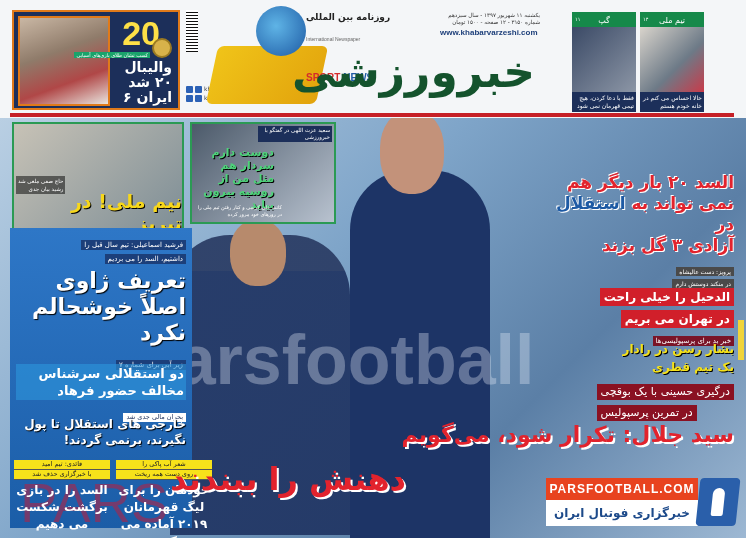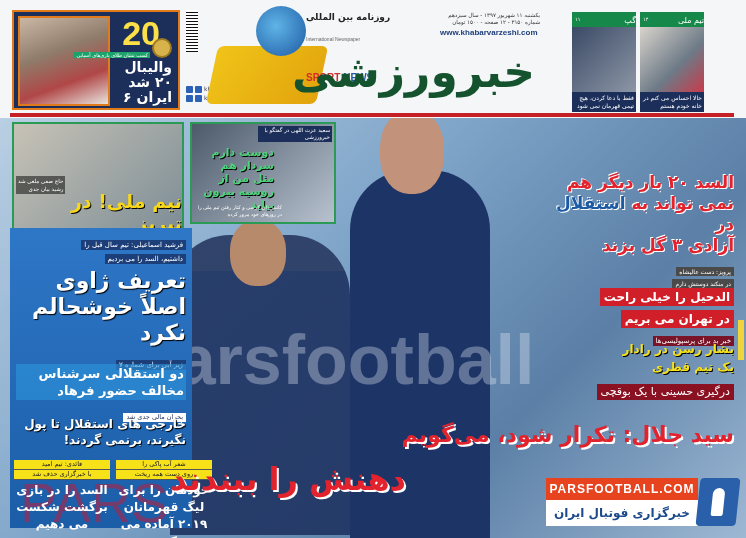--- a/index.html
+++ b/index.html
@@ -20,21 +20,21 @@
   .globe { position:absolute; left:256px; top:6px; width:50px; height:50px; border-radius:50%; background:radial-gradient(circle at 40% 40%,#5fb4e6,#1d5aa4); }
   .masthead-box { position:absolute; left:212px; top:46px; width:110px; height:58px; background:linear-gradient(120deg,#f0c419,#e2a30c); transform:skewX(-12deg); border-radius:6px; }
   .masthead-sub { position:absolute; left:306px; top:12px; font-size:9px; color:#222; font-weight:bold; }
   .sportnews { position:absolute; left:306px; top:24px; font-family:"Liberation Sans", sans-serif; font-size:10px; font-weight:bold; direction:ltr;margin-top:48px; }
   .sportnews .s1 { color:#d42b2b; } .sportnews .s2 { color:#1d5aa4; }
   .intl { position:absolute; left:306px; top:36px; font-family:"Liberation Sans", sans-serif; font-size:5px; color:#666; direction:ltr; }
   .logo { position:absolute; left:292px; top:42px; font-size:44px; font-weight:bold; color:#14532d; line-height:60px; letter-spacing:-2px; }
   .dateline { position:absolute; left:440px; top:12px; width:100px; font-size:5.5px; color:#333; line-height:7px; text-align:right; }
   .website { position:absolute; left:440px; top:28px; font-family:"Liberation Sans", sans-serif; font-size:8px; color:#1d3f7a; font-weight:bold; direction:ltr; }
   .teaser { position:absolute; top:12px; height:100px; width:64px; background:#1c2f5a; border-top:3px solid #16894a; }
-  .teaser-head { position:absolute; top:0; left:0; right:0; height:12px; background:#16894a; color:#fff; font-size:8px; line-height:12px; }
+  .teaser-head { position:absolute; top:0; left:0; right:0; height:12px; background:#16894a; color:#fff; font-size:8px; text-align:center; line-height:12px; }
   .teaser-num { position:absolute; left:3px; top:1px; font-size:5px; color:#fff; }
   .teaser-photo { position:absolute; top:12px; left:0; right:0; bottom:20px; }
   .teaser-cap { position:absolute; bottom:2px; left:2px; right:2px; font-size:6px; line-height:8px; color:#fff; text-align:right; }
   .red-rule { position:absolute; left:10px; top:113px; width:724px; height:4px; background:#c62027; }
 
   
   .main-bg { position:absolute; left:0; top:118px; width:746px; height:420px; background:linear-gradient(135deg,#b9cfe3 0%,#7fa5c9 40%,#5b7fa6 70%,#9db8d3 100%); }
   .player-a { position:absolute; left:170px; top:235px; width:180px; height:300px; background:linear-gradient(180deg,#2c3e66 0 12%,#223765 12% 100%); border-radius:60px 60px 0 0; opacity:0.95; }
   .player-a-head { position:absolute; left:230px; top:220px; width:56px; height:66px; border-radius:45%; background:#b78a6c; }
   .player-b { position:absolute; left:350px; top:170px; width:140px; height:368px; background:#1d3466; border-radius:60px 60px 0 0; }
@@ -190,20 +190,21 @@
     <div><span class="red-block">الدحیل را خیلی راحت</span></div>
     <div><span class="red-block">در تهران می بریم</span></div>
   </div>
   <div class="r-kick3"><span class="kicker-maroon">خبر بد برای پرسپولیسی‌ها</span></div>
   <div class="r-head3">
     <div>بشار رسن در رادار</div>
     <div>یک تیم قطری</div>
   </div>
   <div class="r-head4">
     <div><span class="darkred-block">درگیری حسینی با یک بوقچی</span></div>
+    <div><span class="darkred-block">در تمرین پرسپولیس</span></div>
   </div>
   <div class="side-strip"></div>
 
   <div class="main-headline1">سید جلال: تکرار شود، می‌گویم</div>
   <div class="main-headline2">دهنش را ببندند</div>
 
   <div class="pf-banner">
     <div class="pf-top">PARSFOOTBALL.COM</div>
     <div class="pf-bottom">خبرگزاری فوتبال ایران</div>
     <div class="pf-logo">

